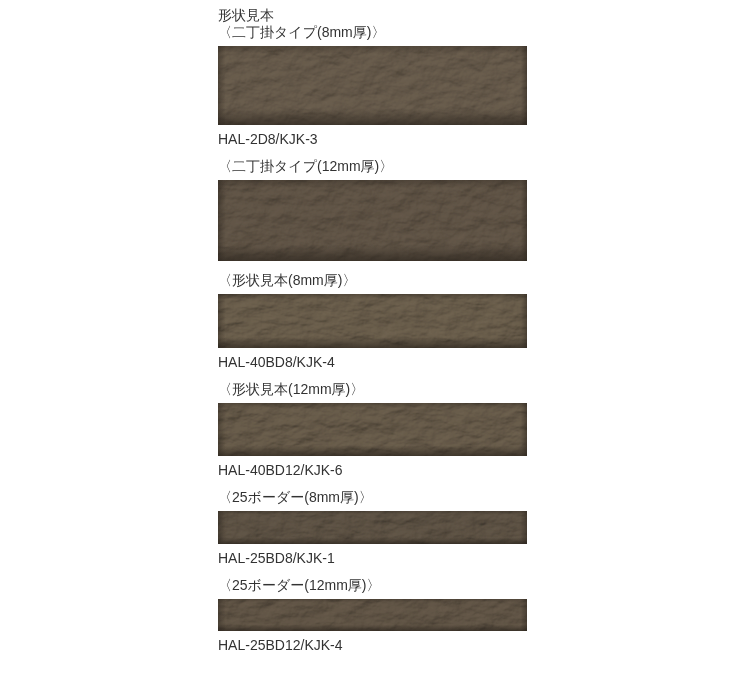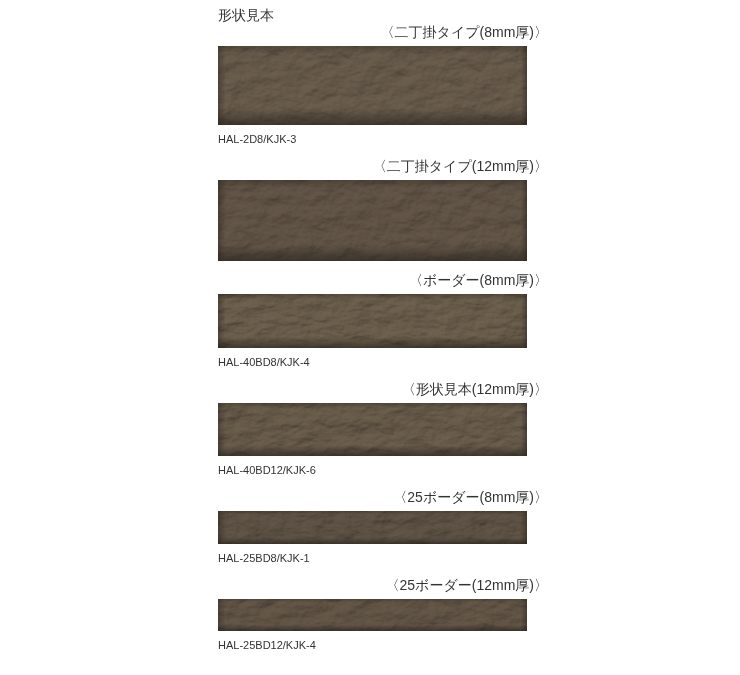--- a/index.html
+++ b/index.html
@@ -11,28 +11,28 @@
     color: #333333;
     -webkit-font-smoothing: antialiased;
   }
   .page { position: absolute; left: 218px; top: 7px; width: 330px; }
   .heading {
     font-size: 14px; font-weight: 400; margin: 0; line-height: 17px;
     white-space: nowrap;
   }
   .sample { margin-bottom: 11px; }
   .type-label {
-    font-size: 14px; line-height: 17px; margin: 0 0 5px 0; white-space: nowrap; text-align: right;
+    font-size: 14px; line-height: 17px; margin: 0 0 5px 0; white-space: nowrap;
   }
   .tile-swatch {
     width: 309px; margin: 0 0 6px 0; position: relative;
     background: #6d6357; 
   }
   .tile-svg { display: block; width: 100%; height: 100%; }
-  .code-label { font-size: 11px; line-height: 16px; white-space: nowrap; }
+  .code-label { font-size: 14px; line-height: 16px; white-space: nowrap; }
   .svg-defs { position: absolute; width: 0; height: 0; overflow: hidden; }
 </style>
 </head>
 <body>
 
 <svg class="svg-defs" aria-hidden="true">
   <defs>
     <linearGradient id="edgeShadeY" x1="0" y1="0" x2="0" y2="1">
       <stop offset="0" stop-color="#241e18" stop-opacity="0.32"></stop>
       <stop offset="0.10" stop-color="#241e18" stop-opacity="0"></stop>
@@ -111,21 +111,21 @@
     <div class="tile-swatch" style="height: 81px; background: rgb(102, 92, 81);">
       <svg class="tile-svg">
         <rect class="base-rect" x="0" y="0" width="100%" height="100%" fill="#665c51" filter="url(#tex1)"></rect>
         <rect class="shade-rect-y" x="0" y="0" width="100%" height="100%" fill="url(#edgeShadeY)"></rect>
         <rect class="shade-rect-x" x="0" y="0" width="100%" height="100%" fill="url(#edgeShadeX)"></rect>
       </svg>
     </div>
   </section>
 
   <section class="sample">
-    <div class="type-label">〈ボーダー(8mm厚)〉</div>
+    <div class="type-label">〈形状見本(8mm厚)〉</div>
     <div class="tile-swatch" style="height: 54px; background: rgb(113, 103, 88);">
       <svg class="tile-svg">
         <rect class="base-rect" x="0" y="0" width="100%" height="100%" fill="#716758" filter="url(#tex2)"></rect>
         <rect class="shade-rect-y" x="0" y="0" width="100%" height="100%" fill="url(#edgeShadeY)"></rect>
         <rect class="shade-rect-x" x="0" y="0" width="100%" height="100%" fill="url(#edgeShadeX)"></rect>
       </svg>
     </div>
     <div class="code-label">HAL-40BD8/KJK-4</div>
   </section>
 

